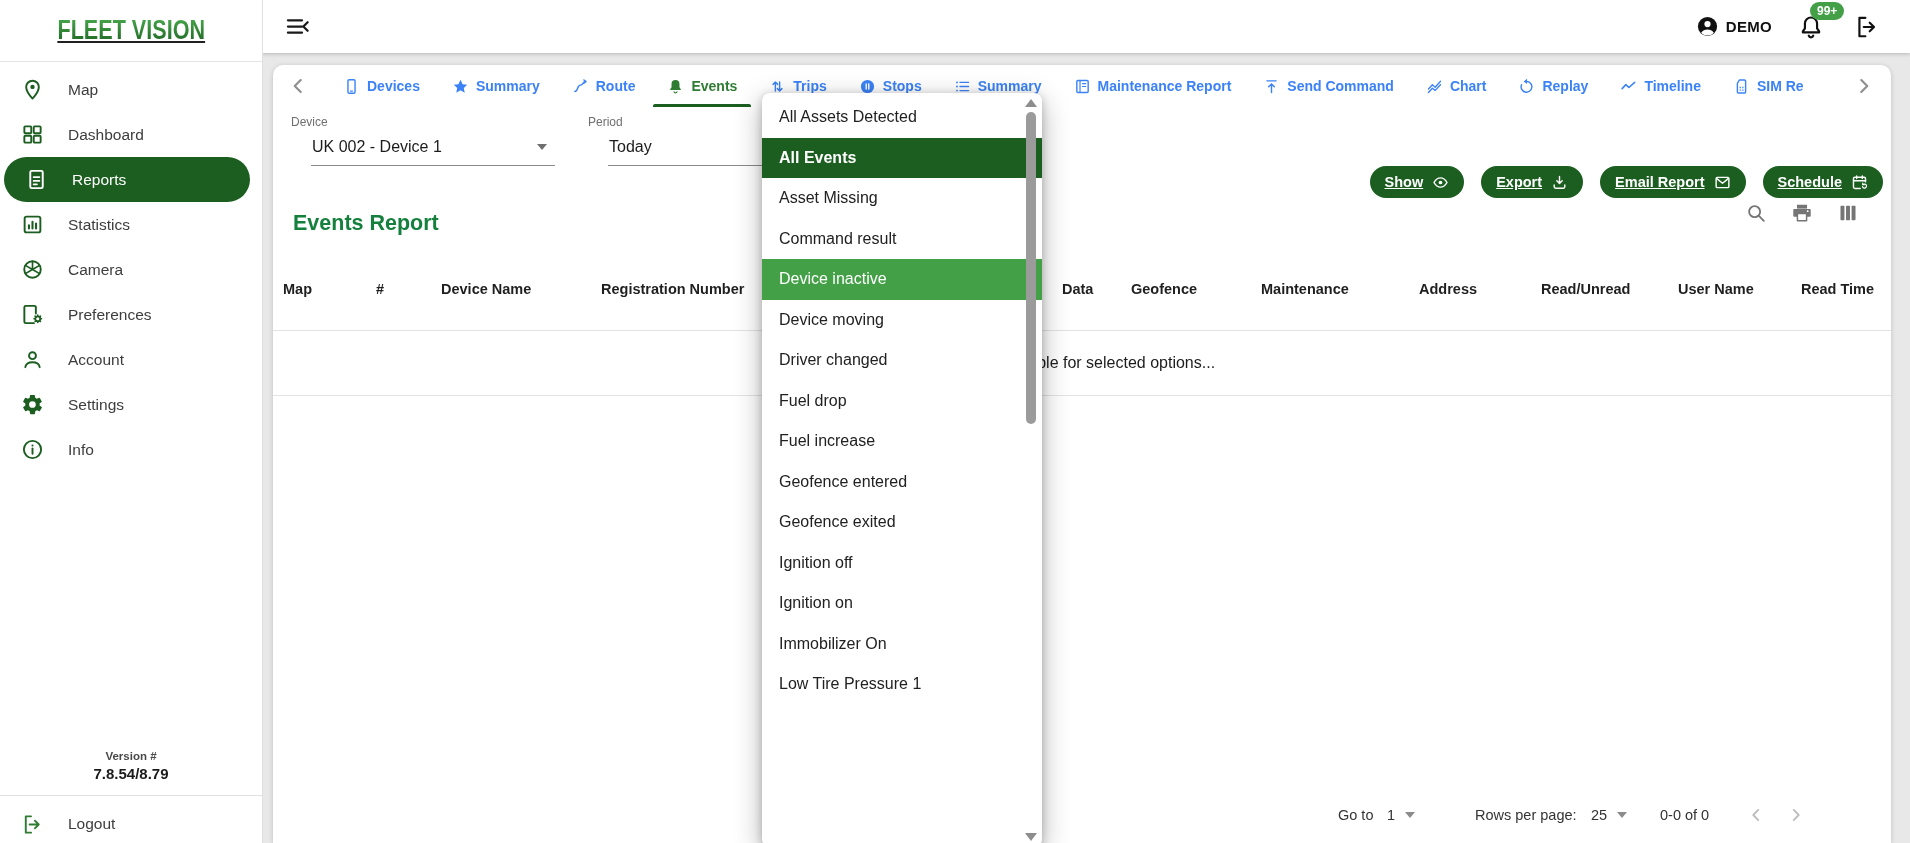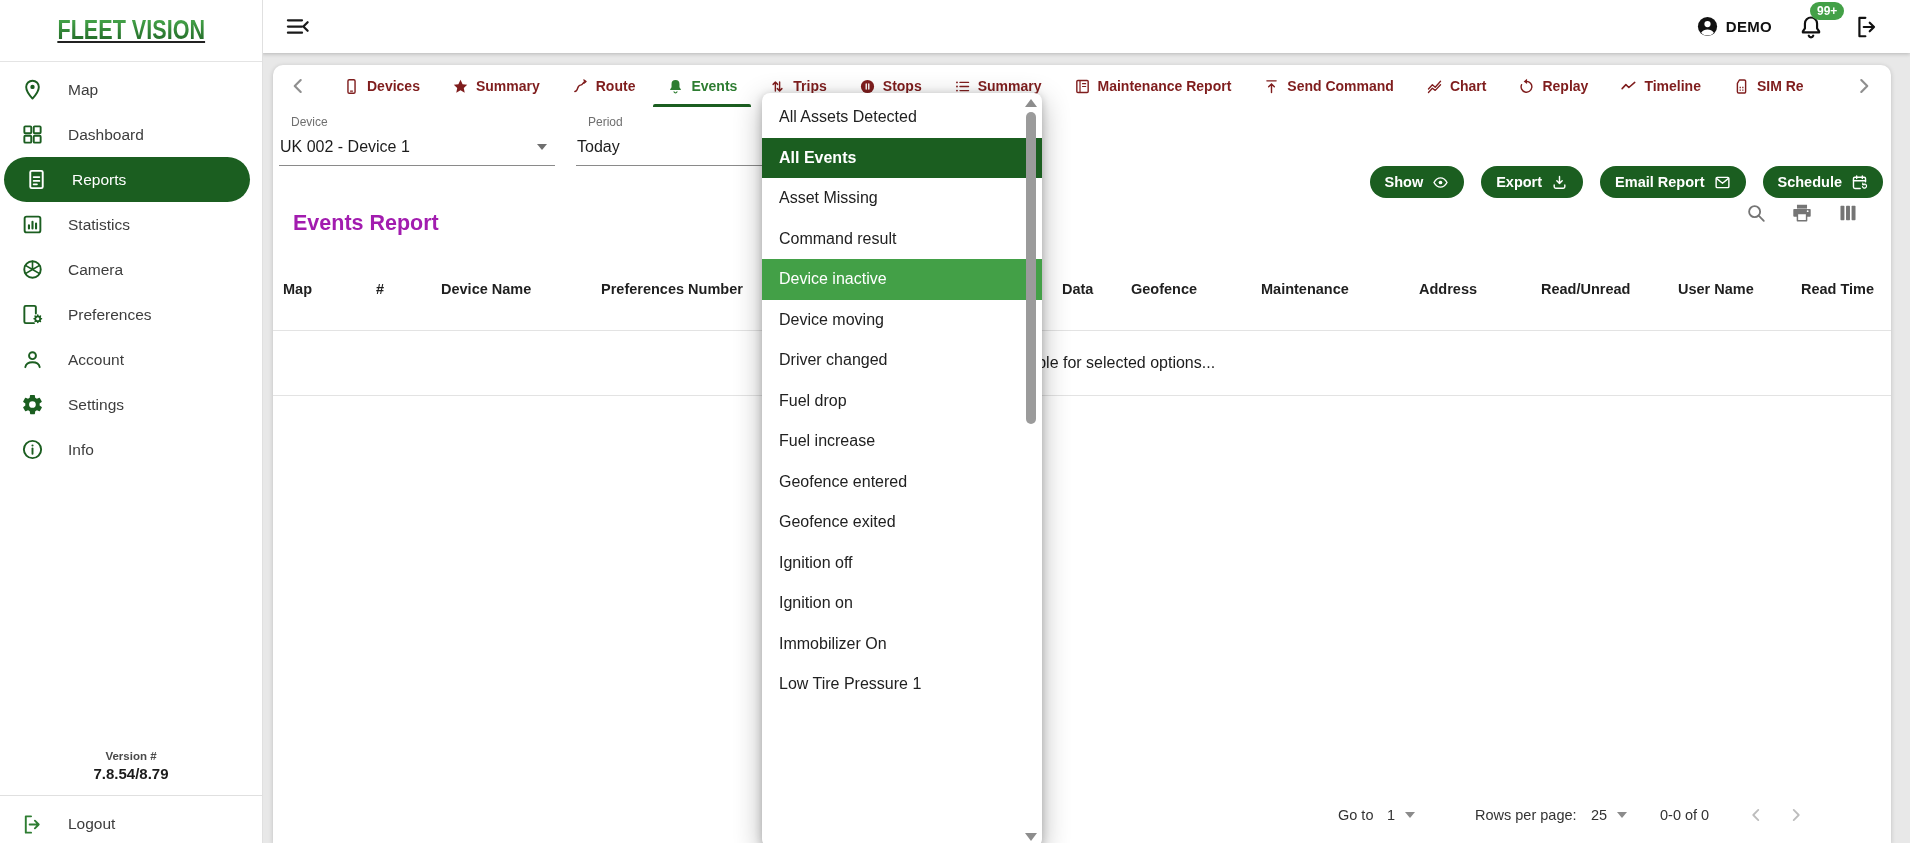--- a/index.html
+++ b/index.html
@@ -45,42 +45,42 @@
 
   
   .card{position:absolute;left:273px;top:65px;width:1618px;height:778px;background:#fff;
         border-radius:10px 10px 0 0;box-shadow:0 1px 5px rgba(0,0,0,.18);}
 
   .tabbar{position:absolute;left:0;right:0;top:0;height:42px;display:flex;align-items:center;padding:0 14px 0 12px;}
   .tab-scroll{width:26px;height:26px;color:#8f8f8f;flex:none;cursor:pointer;}
   .tab-scroll.right{margin-left:auto;}
   .tabs{display:flex;align-items:center;gap:32px;margin-left:32px;height:100%;overflow:hidden;flex:1;}
   .tab{position:relative;display:flex;align-items:center;gap:7px;height:100%;font-size:14px;font-weight:bold;
-       color:#7f1d1d;background:none;border:none;padding:0;cursor:pointer;white-space:nowrap;font-family:inherit;}
+       color:#3b82f6;background:none;border:none;padding:0;cursor:pointer;white-space:nowrap;font-family:inherit;}
   .tab svg{width:17px;height:17px;flex:none;}
   .tab.selected{color:#2e7d32;}
   .tab.selected::after{content:"";position:absolute;left:-14px;right:-14px;bottom:0;height:3.5px;
                        background:#1b5e20;border-radius:2px 2px 0 0;}
 
   .filters{position:absolute;top:42px;left:0;right:0;height:73px;}
   .field{position:absolute;top:8px;cursor:pointer;}
   .field.device{left:6px;width:276px;}
   .field.period{left:303px;width:272px;}
   .f-label{font-size:12px;color:#6f6f6f;margin-left:12px;}
   .f-value{display:flex;align-items:center;justify-content:space-between;font-size:16px;color:#1c1c1c;
-           margin-top:9px;padding:0 8px 9px 1px;border-bottom:1px solid #8a8a8a;}
+           margin-top:9px;padding:0 8px 9px 1px;border-bottom:1px solid #8a8a8a;margin-left:32px;}
   .caret{width:0;height:0;border-left:5.5px solid transparent;border-right:5.5px solid transparent;
          border-top:6px solid #6f6f6f;}
 
   .actions{position:absolute;right:8px;top:59px;display:flex;gap:17px;}
   .action-btn{display:flex;align-items:center;gap:9px;height:32px;padding:16px 15px;background:#1b5e20;color:#fff;
-              border:none;border-radius:17px;font-size:14.5px;font-weight:bold;font-family:inherit;cursor:pointer;}
+              border:none;border-radius:17px;font-size:14.5px;font-weight:bold;font-family:inherit;cursor:pointer;text-decoration:underline;}
   .action-btn svg{width:17px;height:17px;}
 
-  .report-title{position:absolute;top:132px;left:20px;font-size:21.5px;font-weight:bold;color:#a21caf;}
+  .report-title{position:absolute;top:132px;left:20px;font-size:21.5px;font-weight:bold;color:#15803d;}
   .table-tools{position:absolute;top:137px;right:32px;display:flex;gap:24px;color:#757575;}
   .table-tools svg{width:22px;height:22px;cursor:pointer;}
 
   .thead .th{position:absolute;top:216px;font-size:14.5px;font-weight:bold;color:#1f1f1f;white-space:nowrap;cursor:pointer;}
   .thead .th:nth-child(1){left:10px;}
   .thead .th:nth-child(2){left:103px;}
   .thead .th:nth-child(3){left:168px;}
   .thead .th:nth-child(4){left:328px;}
   .thead .th:nth-child(5){left:789px;}
   .thead .th:nth-child(6){left:858px;}
@@ -537,21 +537,21 @@
         </svg>
     </div>
 
     <div class="thead">
   <span class="th">Map</span>
 
   <span class="th">#</span>
 
   <span class="th">Device Name</span>
 
-  <span class="th">Preferences Number</span>
+  <span class="th">Registration Number</span>
 
   <span class="th">Data</span>
 
   <span class="th">Geofence</span>
 
   <span class="th">Maintenance</span>
 
   <span class="th">Address</span>
 
   <span class="th">Read/Unread</span>

